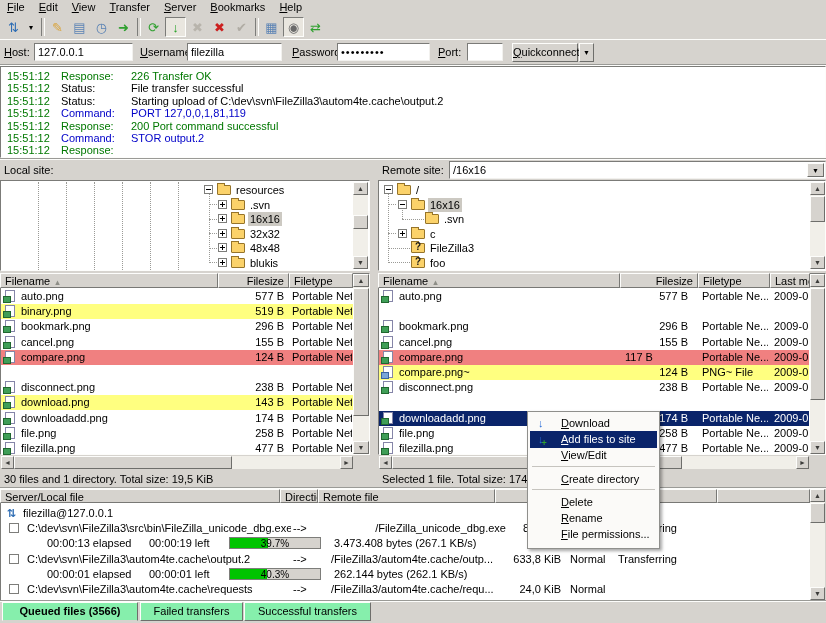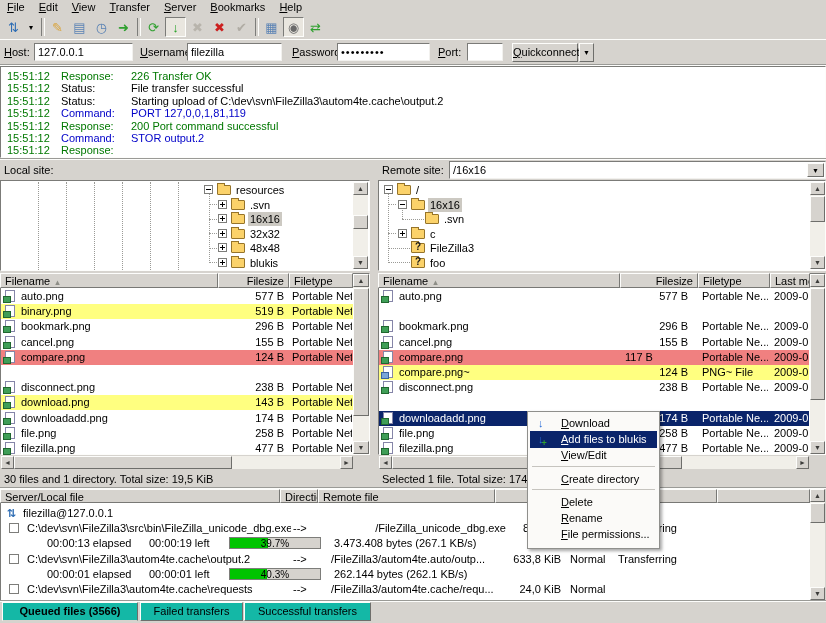--- a/index.html
+++ b/index.html
@@ -75,21 +75,21 @@
   .a-up::before{content:"▲";} .a-dn::before{content:"▼";} .a-lf::before{content:"◄";} .a-rt::before{content:"►";}
   .thumb{position:absolute;background:#d6d3ce;border:1px solid;border-color:#fdfdfb #6e6e6b #6e6e6b #fdfdfb;box-sizing:border-box;}
   
   .qrow{position:absolute;height:15px;line-height:15px;white-space:nowrap;}
   .cbox{position:absolute;width:10px;height:10px;background:#fff;border:1px solid #7d7d7a;box-sizing:border-box;}
   .qsrv::before{content:"⇅";color:#2e6db4;font-weight:bold;}
   .pbar{position:absolute;width:92px;height:12px;border:1px solid #7d7d7a;background:#d6d3ce;box-sizing:border-box;}
   .pfill{position:absolute;left:0;top:0;bottom:0;background:#00c400;}
   .plabel{position:absolute;left:0;top:0;width:100%;text-align:center;font-size:10px;line-height:10px;color:#000;}
   
-  .tab{position:absolute;top:602px;height:19px;text-align:center;line-height:17px;background:#14b8a6;
+  .tab{position:absolute;top:602px;height:19px;text-align:center;line-height:17px;background:#86efac;
        border:1px solid;border-color:#fdfdfb #6e6e6b #6e6e6b #fdfdfb;box-sizing:border-box;cursor:default;}
   .tab.active{font-weight:bold;border-bottom-color:#d6d3ce;}
   
   #ctxmenu{left:527px;top:411px;width:133px;height:138px;background:#fbfaf8;border:1px solid #8f8f8c;
            box-shadow:2px 2px 3px rgba(0,0,0,.35);box-sizing:border-box;}
   .cm-item{position:absolute;left:2px;width:127px;height:17px;line-height:17px;padding-left:31px;box-sizing:border-box;cursor:default;}
   .cm-item.selected{background:#0a246a;color:#fff;}
   .cm-icon{position:absolute;left:8px;top:0;width:16px;color:#2a6dd9;font-weight:bold;}
   .cm-icon.addplus::after{content:"+";color:#2fa02f;font-size:9px;font-weight:bold;vertical-align:sub;margin-left:-2px;}
   .cm-sep{position:absolute;left:4px;width:123px;border-top:1px solid #c6c4bf;}
@@ -442,21 +442,21 @@
         <div class="pbar" style="left: 228px; top: 1px;">
           <div class="pfill" style="width: 42%;"></div>
           <div class="plabel" style="top: 1px;">39.7%</div>
         </div>
         <span class="cellspan" style="left: 333px;">3.473.408 bytes (267.1 KB/s)</span>
       </div>
       <div class="qrow" style="left: 1px; top: 552px; width: 808px;">
         <div class="cbox" style="left: 8px; top: 2px;"></div>
         <span class="cellspan" style="left: 26px; width: 264px;">C:\dev\svn\FileZilla3\autom4te.cache\output.2</span>
         <span class="cellspan" style="left: 292px; width: 26px;">--&gt;</span>
-        <span class="cellspan" style="left: 330px; width: 164px;">/FileZilla3/autom4te.auto/outp...</span>
+        <span class="cellspan" style="left: 330px; width: 164px;">/FileZilla3/autom4te.cache/outp...</span>
         <span class="cellspan" style="left: 495px; width: 65px; text-align: right;">633,8 KiB</span>
         <span class="cellspan" style="left: 569px;">Normal</span>
         <span class="cellspan" style="left: 617px;">Transferring</span>
       </div>
       <div class="qrow" style="left: 1px; top: 567px; width: 808px;">
         <span class="cellspan" style="left: 46px;">00:00:01 elapsed</span>
         <span class="cellspan" style="left: 148px;">00:00:01 left</span>
         <div class="pbar" style="left: 228px; top: 1px;">
           <div class="pfill" style="width: 41%;"></div>
           <div class="plabel" style="top: 1px;">40.3%</div>
@@ -480,21 +480,21 @@
 
   <div class="abs groove" style="left:0;top:600px;width:826px;"></div>
   <div id="tabs">
       <div class="tab active" style="left: 2px; width: 136px;">Queued files (3566)</div>
       <div class="tab" style="left: 140px; width: 103px;">Failed transfers</div>
       <div class="tab" style="left: 244px; width: 127px;">Successful transfers</div>
     </div>
 
   <div id="ctxmenu" class="abs">
       <div class="cm-item" style="top: 3px;"><span class="cm-icon">↓</span><span class="ul">Download</span></div>
-      <div class="cm-item selected" style="top: 19.2px;"><span class="cm-icon addplus">↓</span><span class="ul">Add files to blukis</span></div>
+      <div class="cm-item selected" style="top: 19.2px;"><span class="cm-icon addplus">↓</span><span class="ul">Add files to site</span></div>
       <div class="cm-item" style="top: 35.4px;"><span class="ul">View/Edit</span></div>
       <div class="cm-sep" style="top: 53.6px;"></div>
       <div class="cm-item" style="top: 58.6px;"><span class="ul">Create directory</span></div>
       <div class="cm-sep" style="top: 76.8px;"></div>
       <div class="cm-item" style="top: 81.8px;"><span class="ul">Delete</span></div>
       <div class="cm-item" style="top: 98px;"><span class="ul">Rename</span></div>
       <div class="cm-item" style="top: 114.2px;"><span class="ul">File permissions...</span></div>
     </div>
 
 </div>

